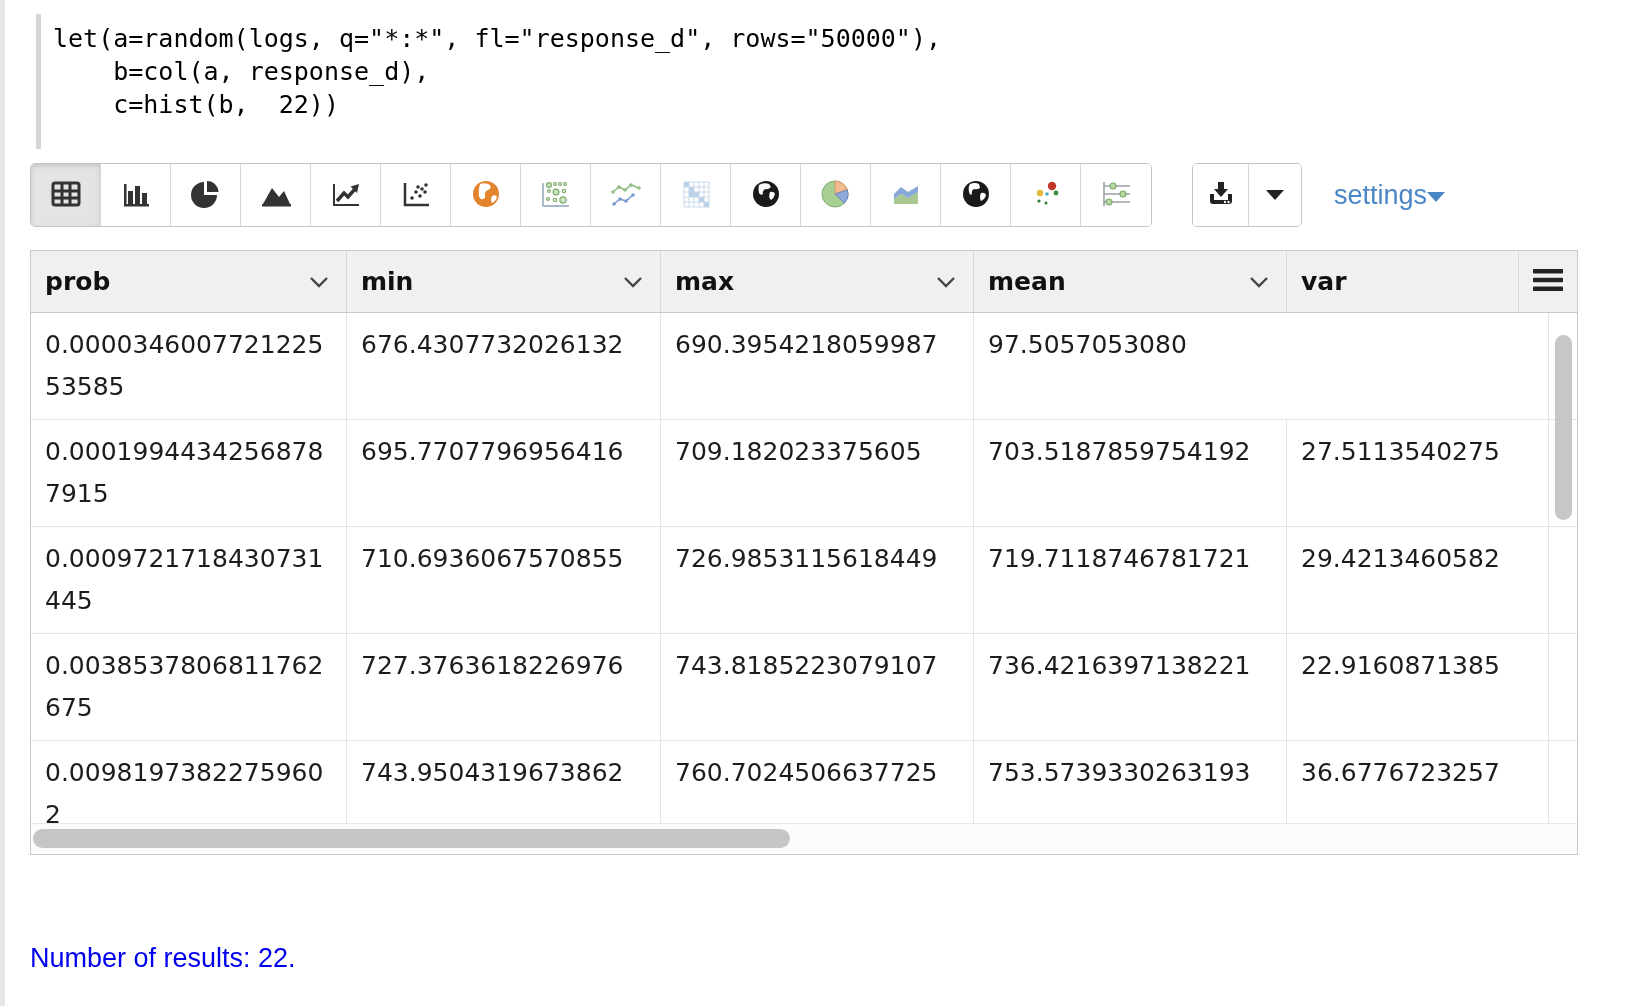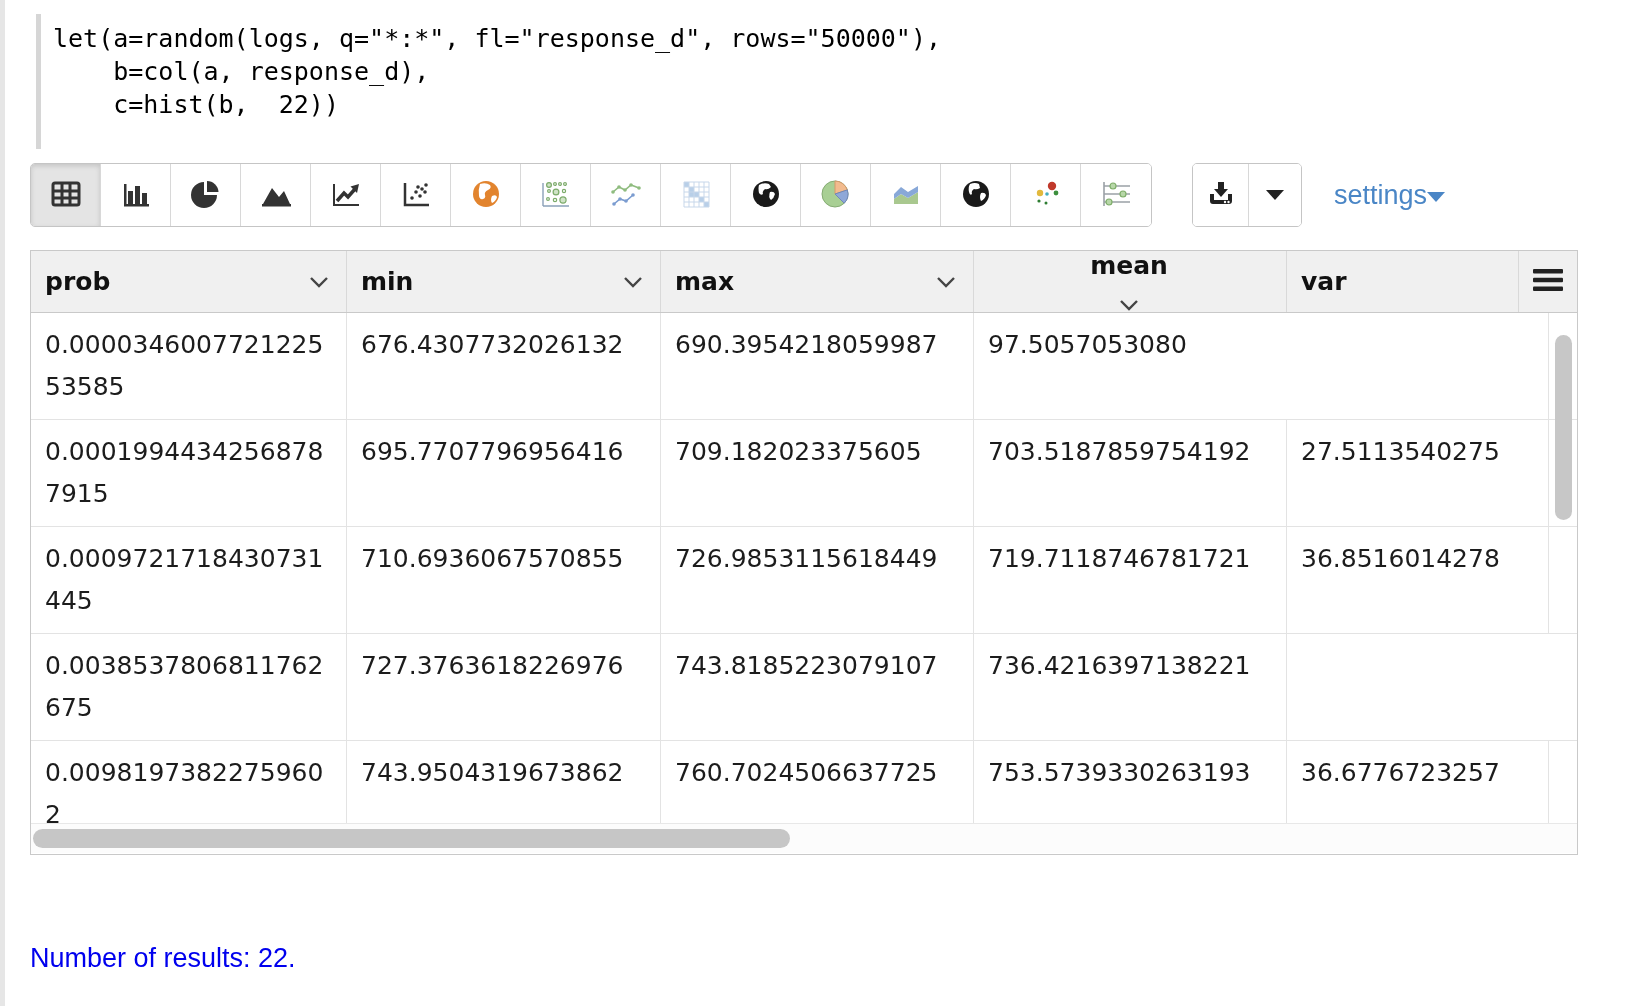--- a/index.html
+++ b/index.html
@@ -78,21 +78,21 @@
   .th {
     display:flex; align-items:center; justify-content:space-between;
     padding:0 16px 0 14px; font-weight:bold; font-size:25px; color:#111;
     border-right:1px solid #d9d9d9; cursor:pointer;
   }
   .menu-th {
     width:58px; display:flex; align-items:center; justify-content:center;
     cursor:pointer;
   }
   .c0 { width:316px; } .c1 { width:314px; } .c2 { width:313px; }
-  .c3 { width:313px;flex-direction:column; } .c4 { flex:1; }
+  .c3 { width:313px; } .c4 { flex:1; }
   .chev { display:flex; align-items:center; }
 
   .tbody { position:relative; height:510px; overflow:hidden; background:#fff; }
   .trow {
     display:flex; height:107px; border-bottom:1px solid #e3e3e3;
     padding-right:28px;
   }
   .td {
     padding:11px 14px 0 14px; font-size:25px; line-height:42px; color:#1c1c1c;
     border-right:1px solid #e3e3e3; overflow:hidden; word-break:break-all;
@@ -434,27 +434,28 @@
         <div class="td c1">695.7707796956416</div>
         <div class="td c2">709.182023375605</div>
         <div class="td c3">703.5187859754192</div>
         <div class="td c4">27.5113540275</div>
       </div>
       <div class="trow">
         <div class="td c0">0.0009721718430731445</div>
         <div class="td c1">710.6936067570855</div>
         <div class="td c2">726.9853115618449</div>
         <div class="td c3">719.7118746781721</div>
-        <div class="td c4">36.8516014278</div>
+        <div class="td c4">29.4213460582</div>
       </div>
       <div class="trow">
         <div class="td c0">0.0038537806811762675</div>
         <div class="td c1">727.3763618226976</div>
         <div class="td c2">743.8185223079107</div>
         <div class="td c3">736.4216397138221</div>
+        <div class="td c4">22.9160871385</div>
       </div>
       <div class="trow">
         <div class="td c0">0.00981973822759602</div>
         <div class="td c1">743.9504319673862</div>
         <div class="td c2">760.7024506637725</div>
         <div class="td c3">753.5739330263193</div>
         <div class="td c4">36.6776723257</div>
       </div>
       <div class="vscroll-thumb"></div>
   </div>

